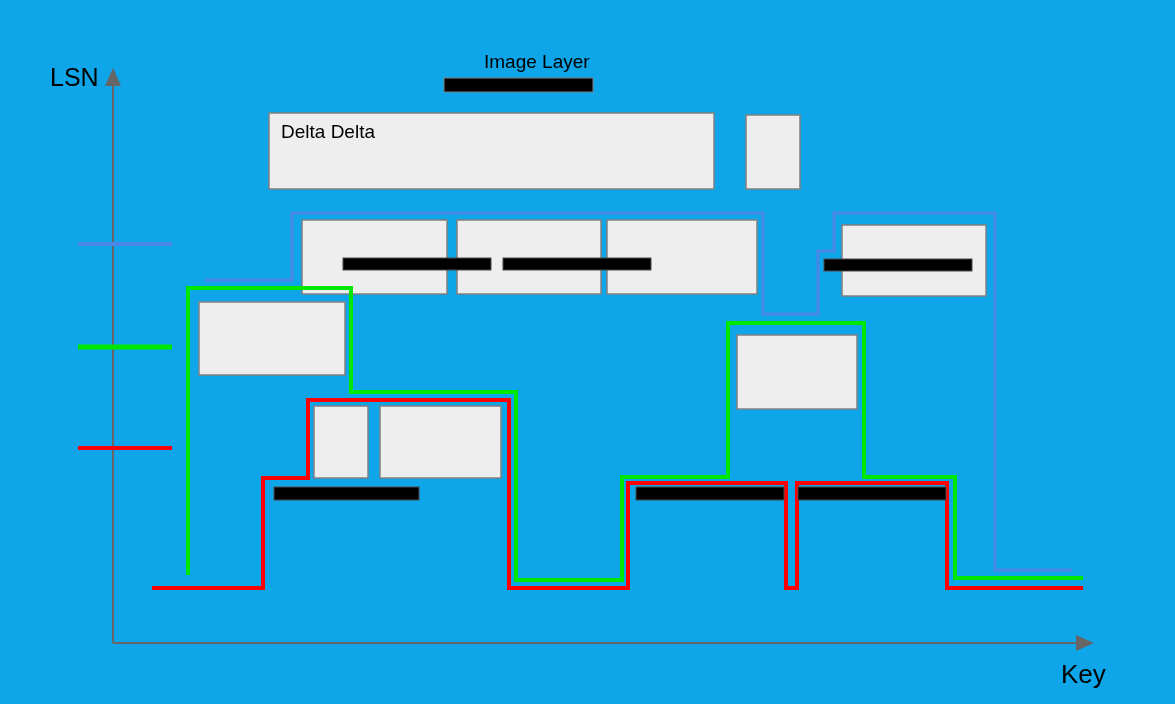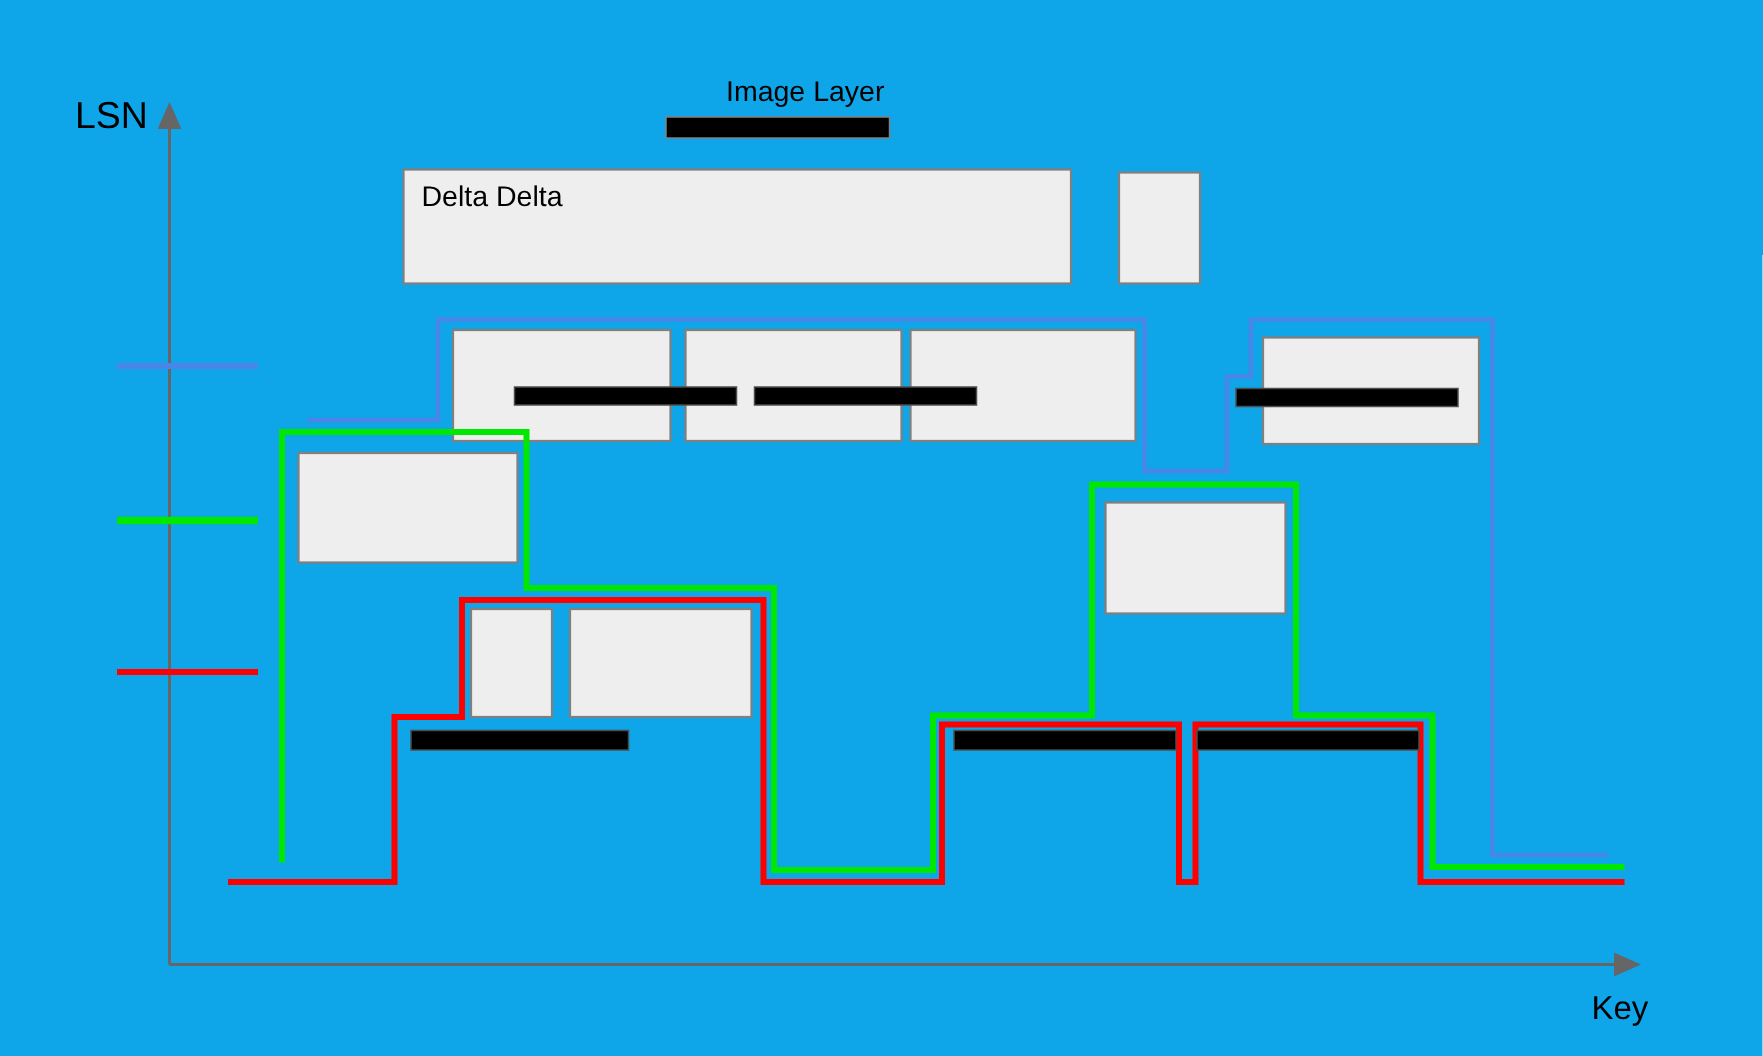--- a/index.html
+++ b/index.html
@@ -30,21 +30,21 @@
     white-space: nowrap;
   }
   #lsn-label {
     left: 50px;
     top: 63px;
     font-size: 25px;
   }
   #key-label {
     left: 1061px;
     top: 659px;
-    font-size: 22px;
+    font-size: 26px;
   }
   #image-layer-label {
     left: 456px;
     top: 51px;
     font-size: 19px;
     margin-left: 28px;
   }
   #delta-layer-label {
     left: 281px;
     top: 121px;

